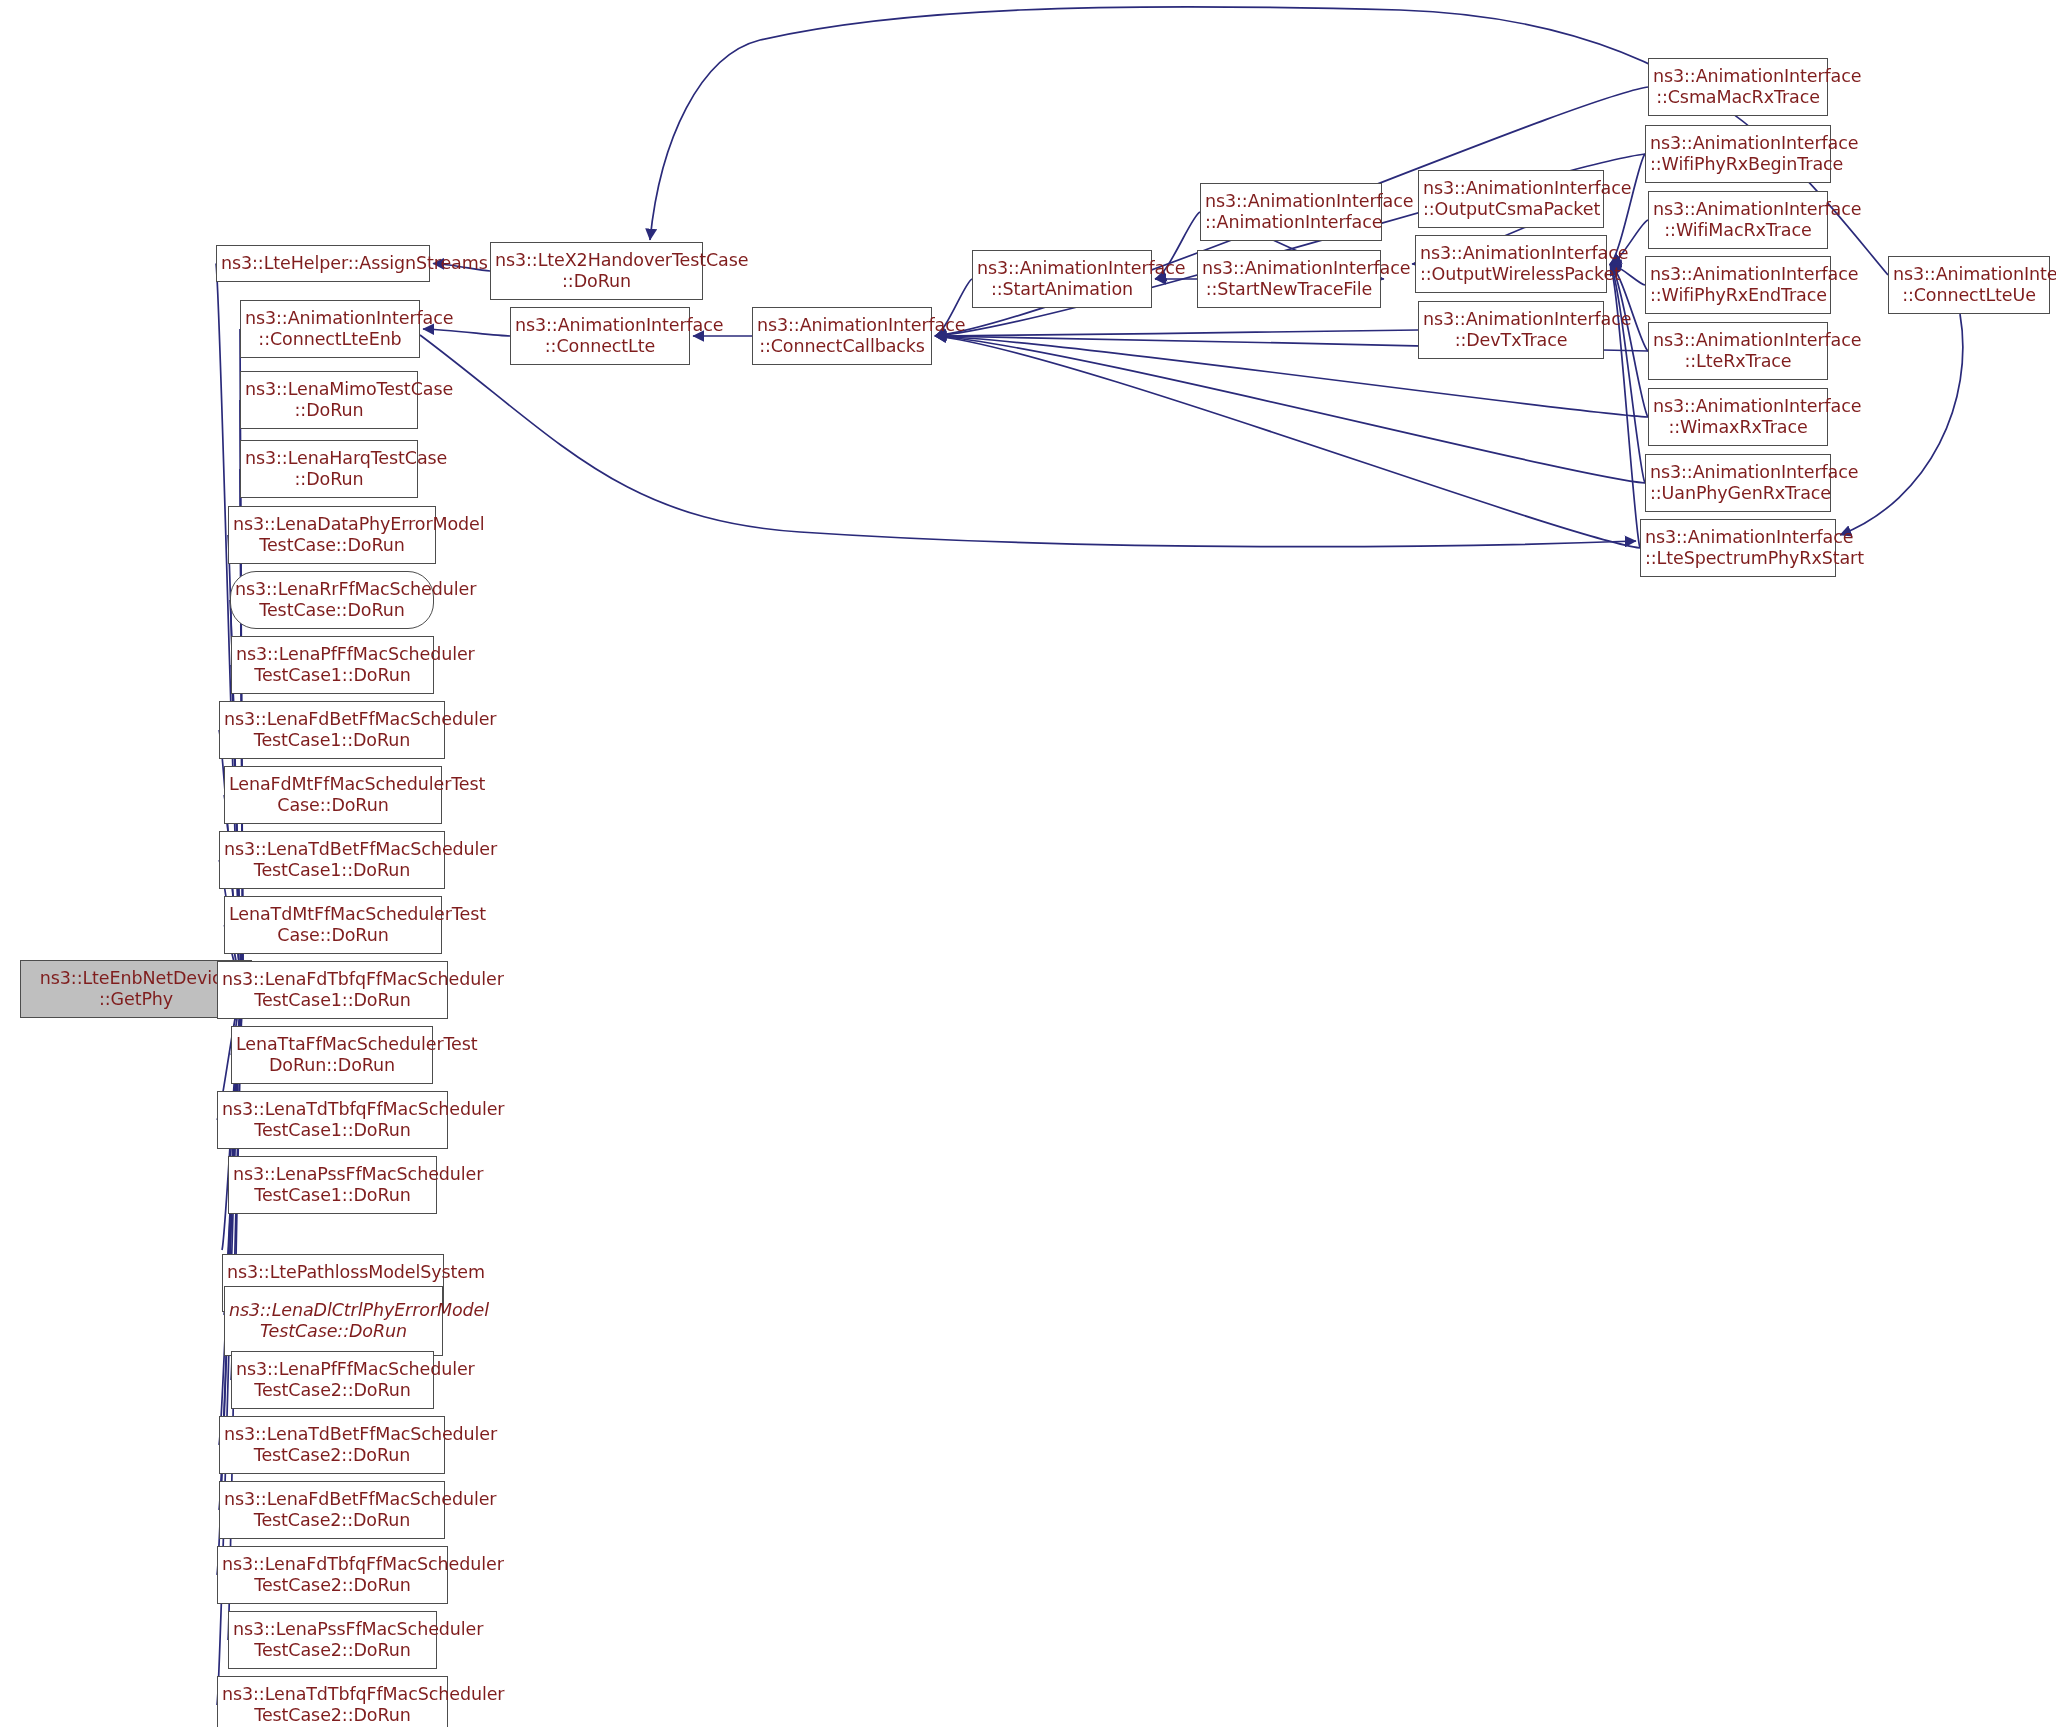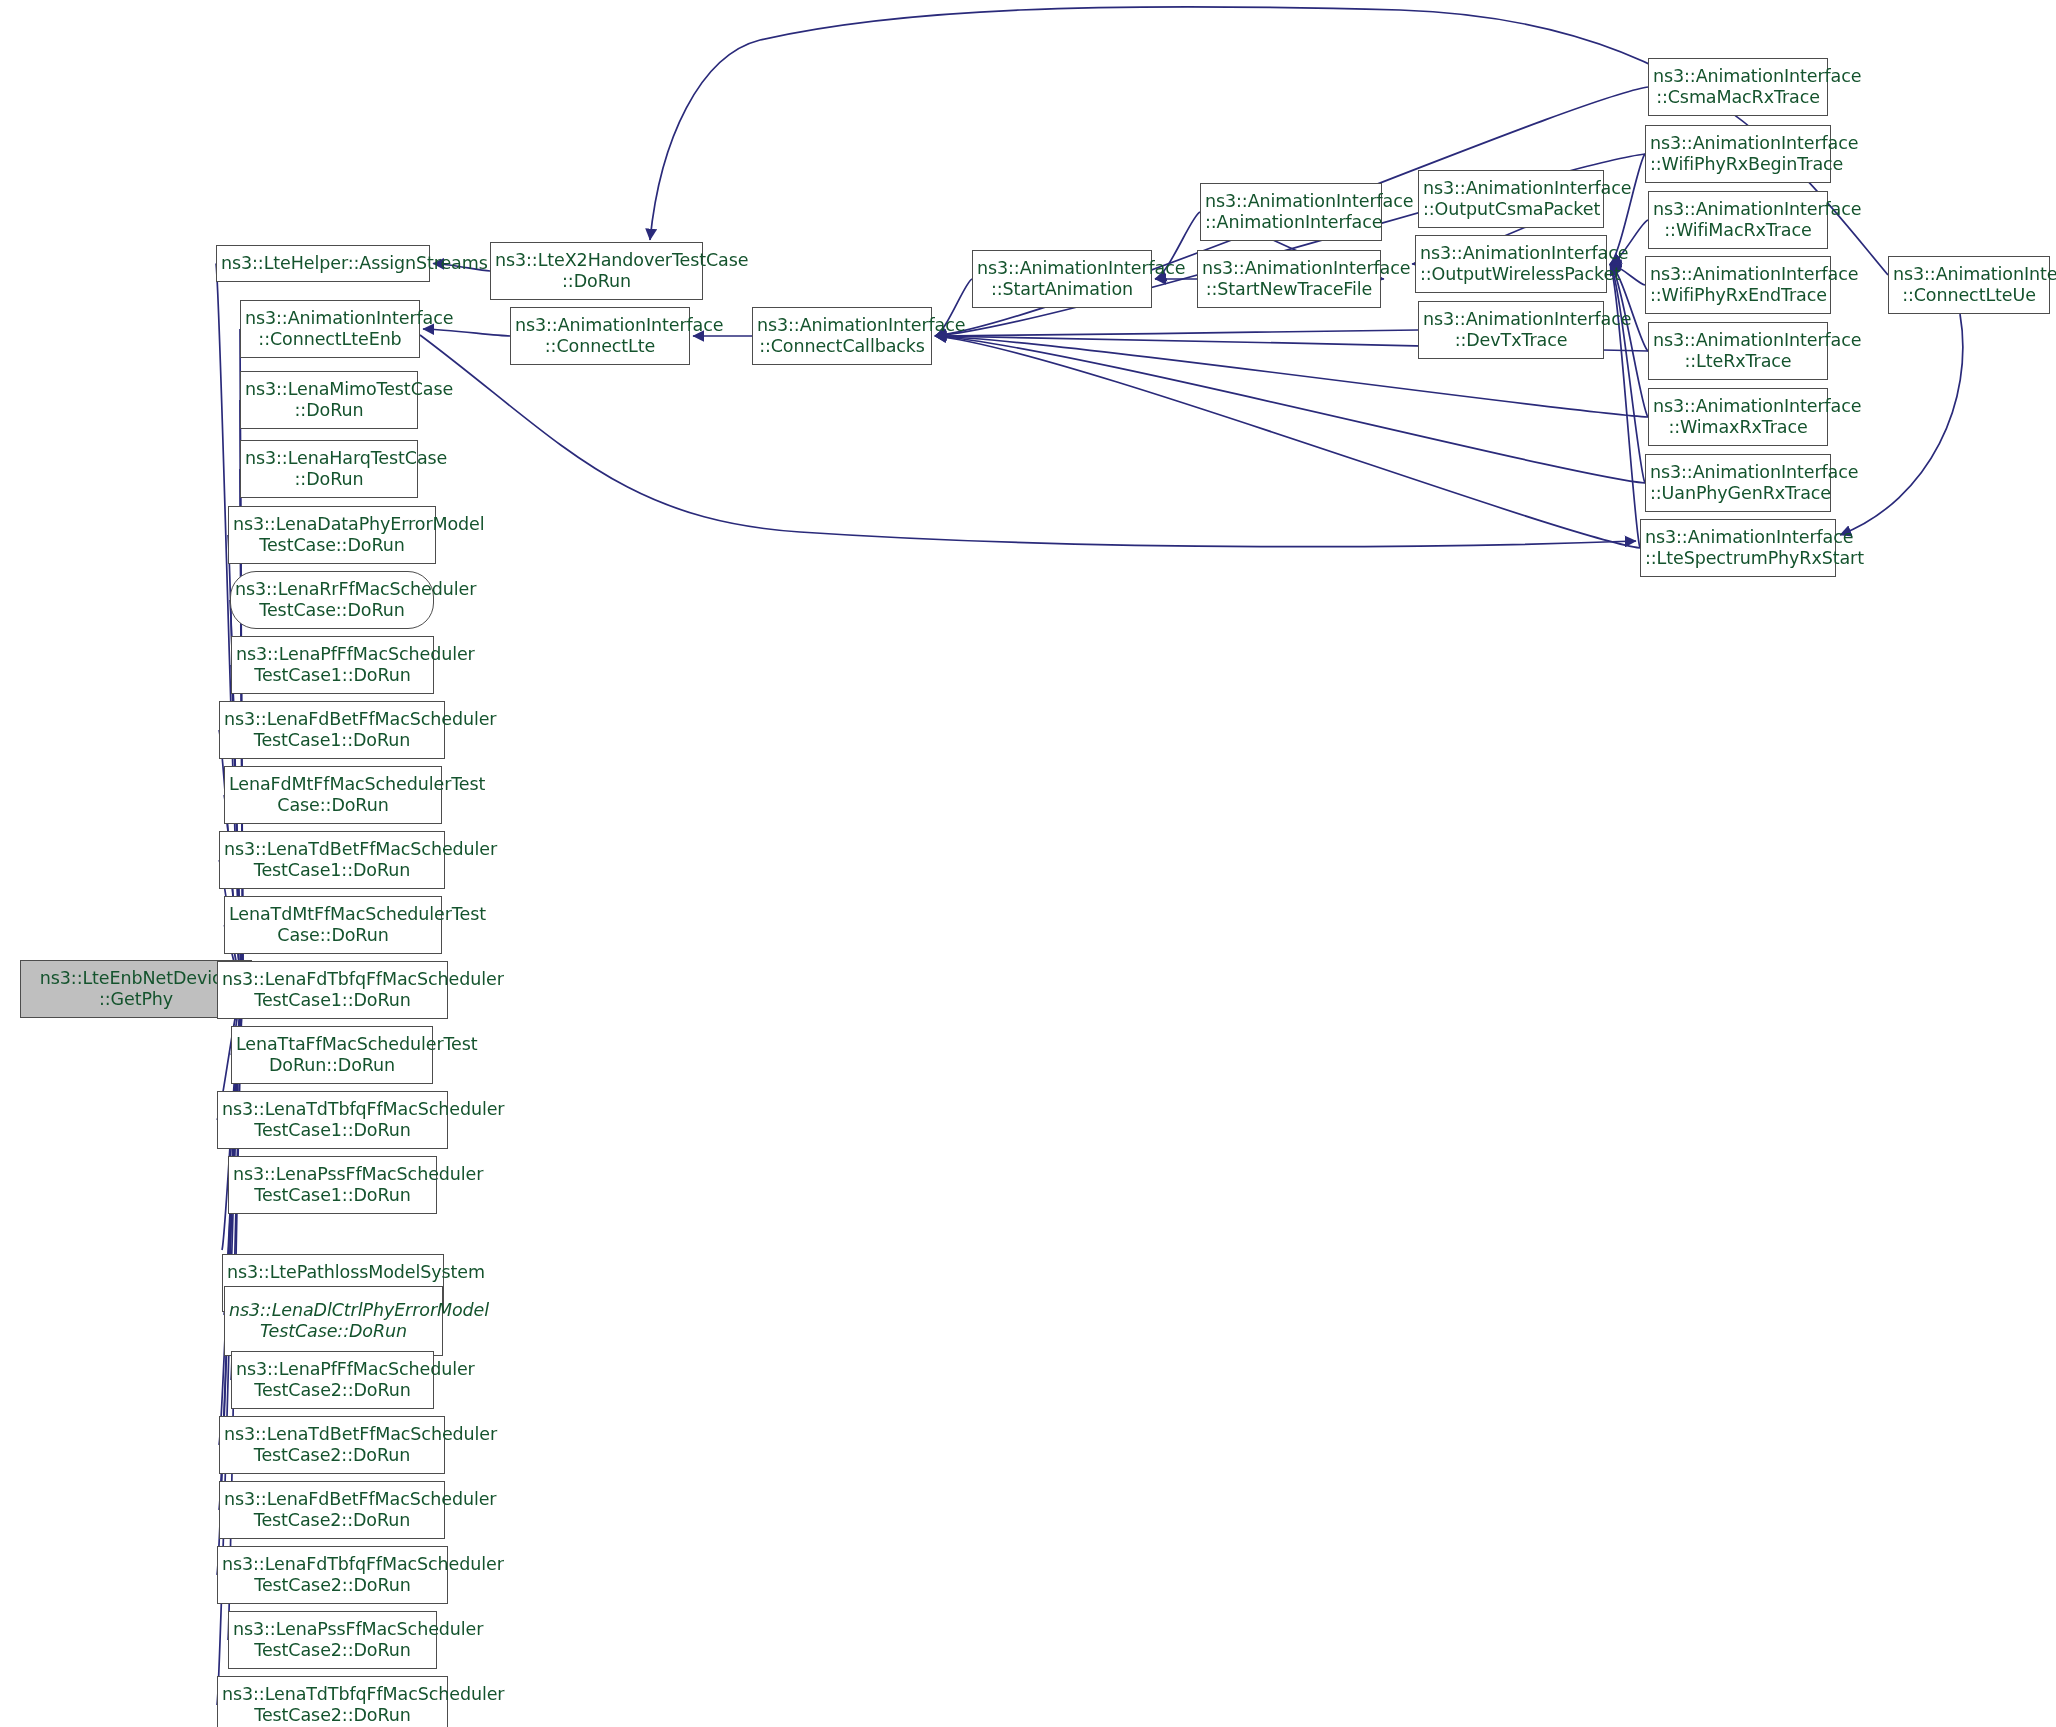--- a/index.html
+++ b/index.html
@@ -23,21 +23,21 @@
     top: 0;
     width: 2056px;
     height: 1727px;
     pointer-events: none;
   }
   .node {
     position: absolute;
     box-sizing: border-box;
     border: 1.6px solid #4d4d4d;
     background: #ffffff;
-    color: #14532d;
+    color: #7f1d1d;
     font-size: 17.5px;
     line-height: 1.22;
     text-align: center;
     display: flex;
     align-items: center;
     justify-content: center;
     padding: 0 4px;
     white-space: pre-line;
     letter-spacing: -0.1px;
   }

